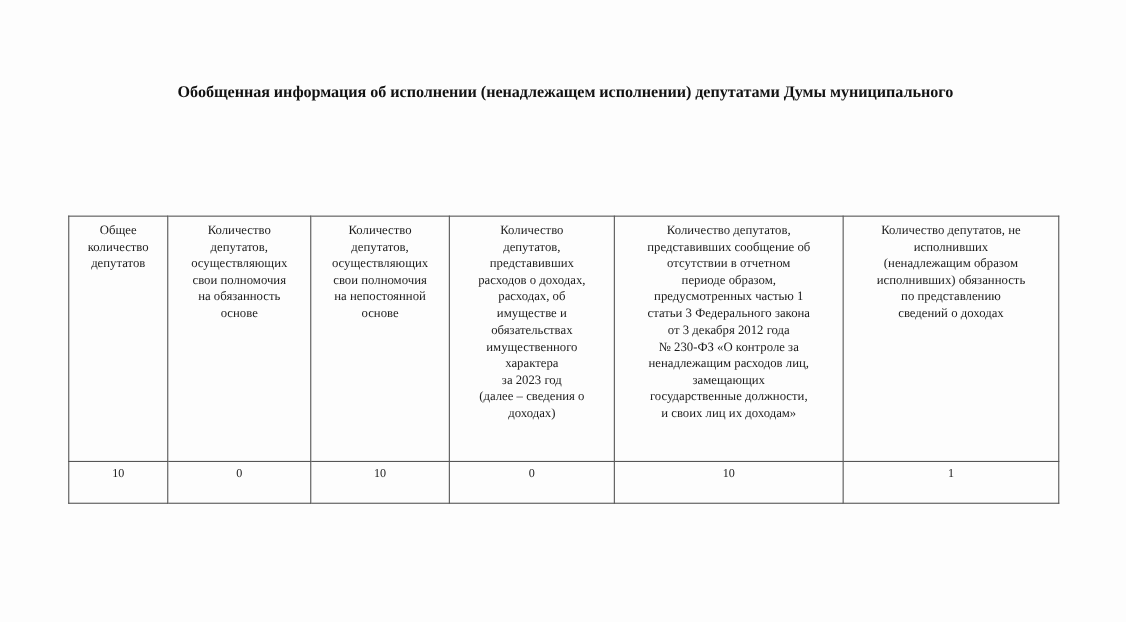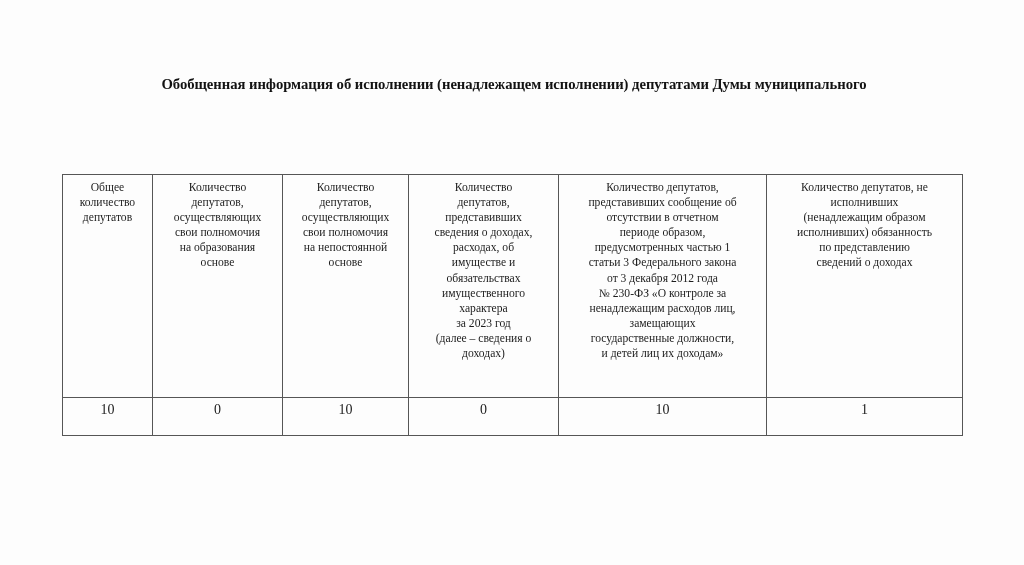--- a/index.html
+++ b/index.html
@@ -39,42 +39,42 @@
   }
   #doc-title .tline {
     display: block;
     white-space: nowrap;
   }
 
   
   #info-table {
     position: absolute;
     left: 62px;
-    top: 174px;
+    top: 196px;
     width: 900px;
     border-collapse: collapse;
     table-layout: fixed;
     border-radius: 13px;
   }
   #info-table td {
     border: 1px solid #565656;
     vertical-align: top;
     text-align: center;
     font-size: 11.6px;
     line-height: 15.1px;
     padding: 5px 3px 0 3px;
     color: #1c1c1c;
   }
   #info-table tr.header-row td {
     height: 217px;
   }
   #info-table tr.data-row td {
     height: 33px;
     padding-top: 4px;
-    font-size: 14px;
+    font-size: 11px;
   }
 
   
   col.c1 { width: 90px; }
   col.c2 { width: 130px; }
   col.c3 { width: 126px; }
   col.c4 { width: 150px; }
   col.c5 { width: 208px; }
   col.c6 { width: 196px; }
 
@@ -112,40 +112,40 @@
             <span class="ln">количество</span>
             <span class="ln">депутатов</span>
           </span>
         </td>
         <td>
           <span class="cell-text">
             <span class="ln">Количество</span>
             <span class="ln">депутатов,</span>
             <span class="ln">осуществляющих</span>
             <span class="ln">свои полномочия</span>
-            <span class="ln">на образования</span>
+            <span class="ln">на обязанность</span>
             <span class="ln">основе</span>
           </span>
         </td>
         <td>
           <span class="cell-text">
             <span class="ln">Количество</span>
             <span class="ln">депутатов,</span>
             <span class="ln">осуществляющих</span>
             <span class="ln">свои полномочия</span>
             <span class="ln">на непостоянной</span>
             <span class="ln">основе</span>
           </span>
         </td>
         <td>
           <span class="cell-text">
             <span class="ln">Количество</span>
             <span class="ln">депутатов,</span>
             <span class="ln">представивших</span>
-            <span class="ln">сведения о доходах,</span>
+            <span class="ln">расходов о доходах,</span>
             <span class="ln">расходах, об</span>
             <span class="ln">имуществе и</span>
             <span class="ln">обязательствах</span>
             <span class="ln">имущественного</span>
             <span class="ln">характера</span>
             <span class="ln">за 2023 год</span>
             <span class="ln">(далее – сведения о</span>
             <span class="ln">доходах)</span>
           </span>
         </td>
@@ -155,21 +155,21 @@
             <span class="ln">представивших сообщение об</span>
             <span class="ln">отсутствии в отчетном</span>
             <span class="ln">периоде образом,</span>
             <span class="ln">предусмотренных частью 1</span>
             <span class="ln">статьи 3 Федерального закона</span>
             <span class="ln">от 3 декабря 2012 года</span>
             <span class="ln">№ 230-ФЗ «О контроле за</span>
             <span class="ln">ненадлежащим расходов лиц,</span>
             <span class="ln">замещающих</span>
             <span class="ln">государственные должности,</span>
-            <span class="ln">и детей лиц их доходам»</span>
+            <span class="ln">и своих лиц их доходам»</span>
           </span>
         </td>
         <td>
           <span class="cell-text">
             <span class="ln">Количество депутатов, не</span>
             <span class="ln">исполнивших</span>
             <span class="ln">(ненадлежащим образом</span>
             <span class="ln">исполнивших) обязанность</span>
             <span class="ln">по представлению</span>
             <span class="ln">сведений о доходах</span>

